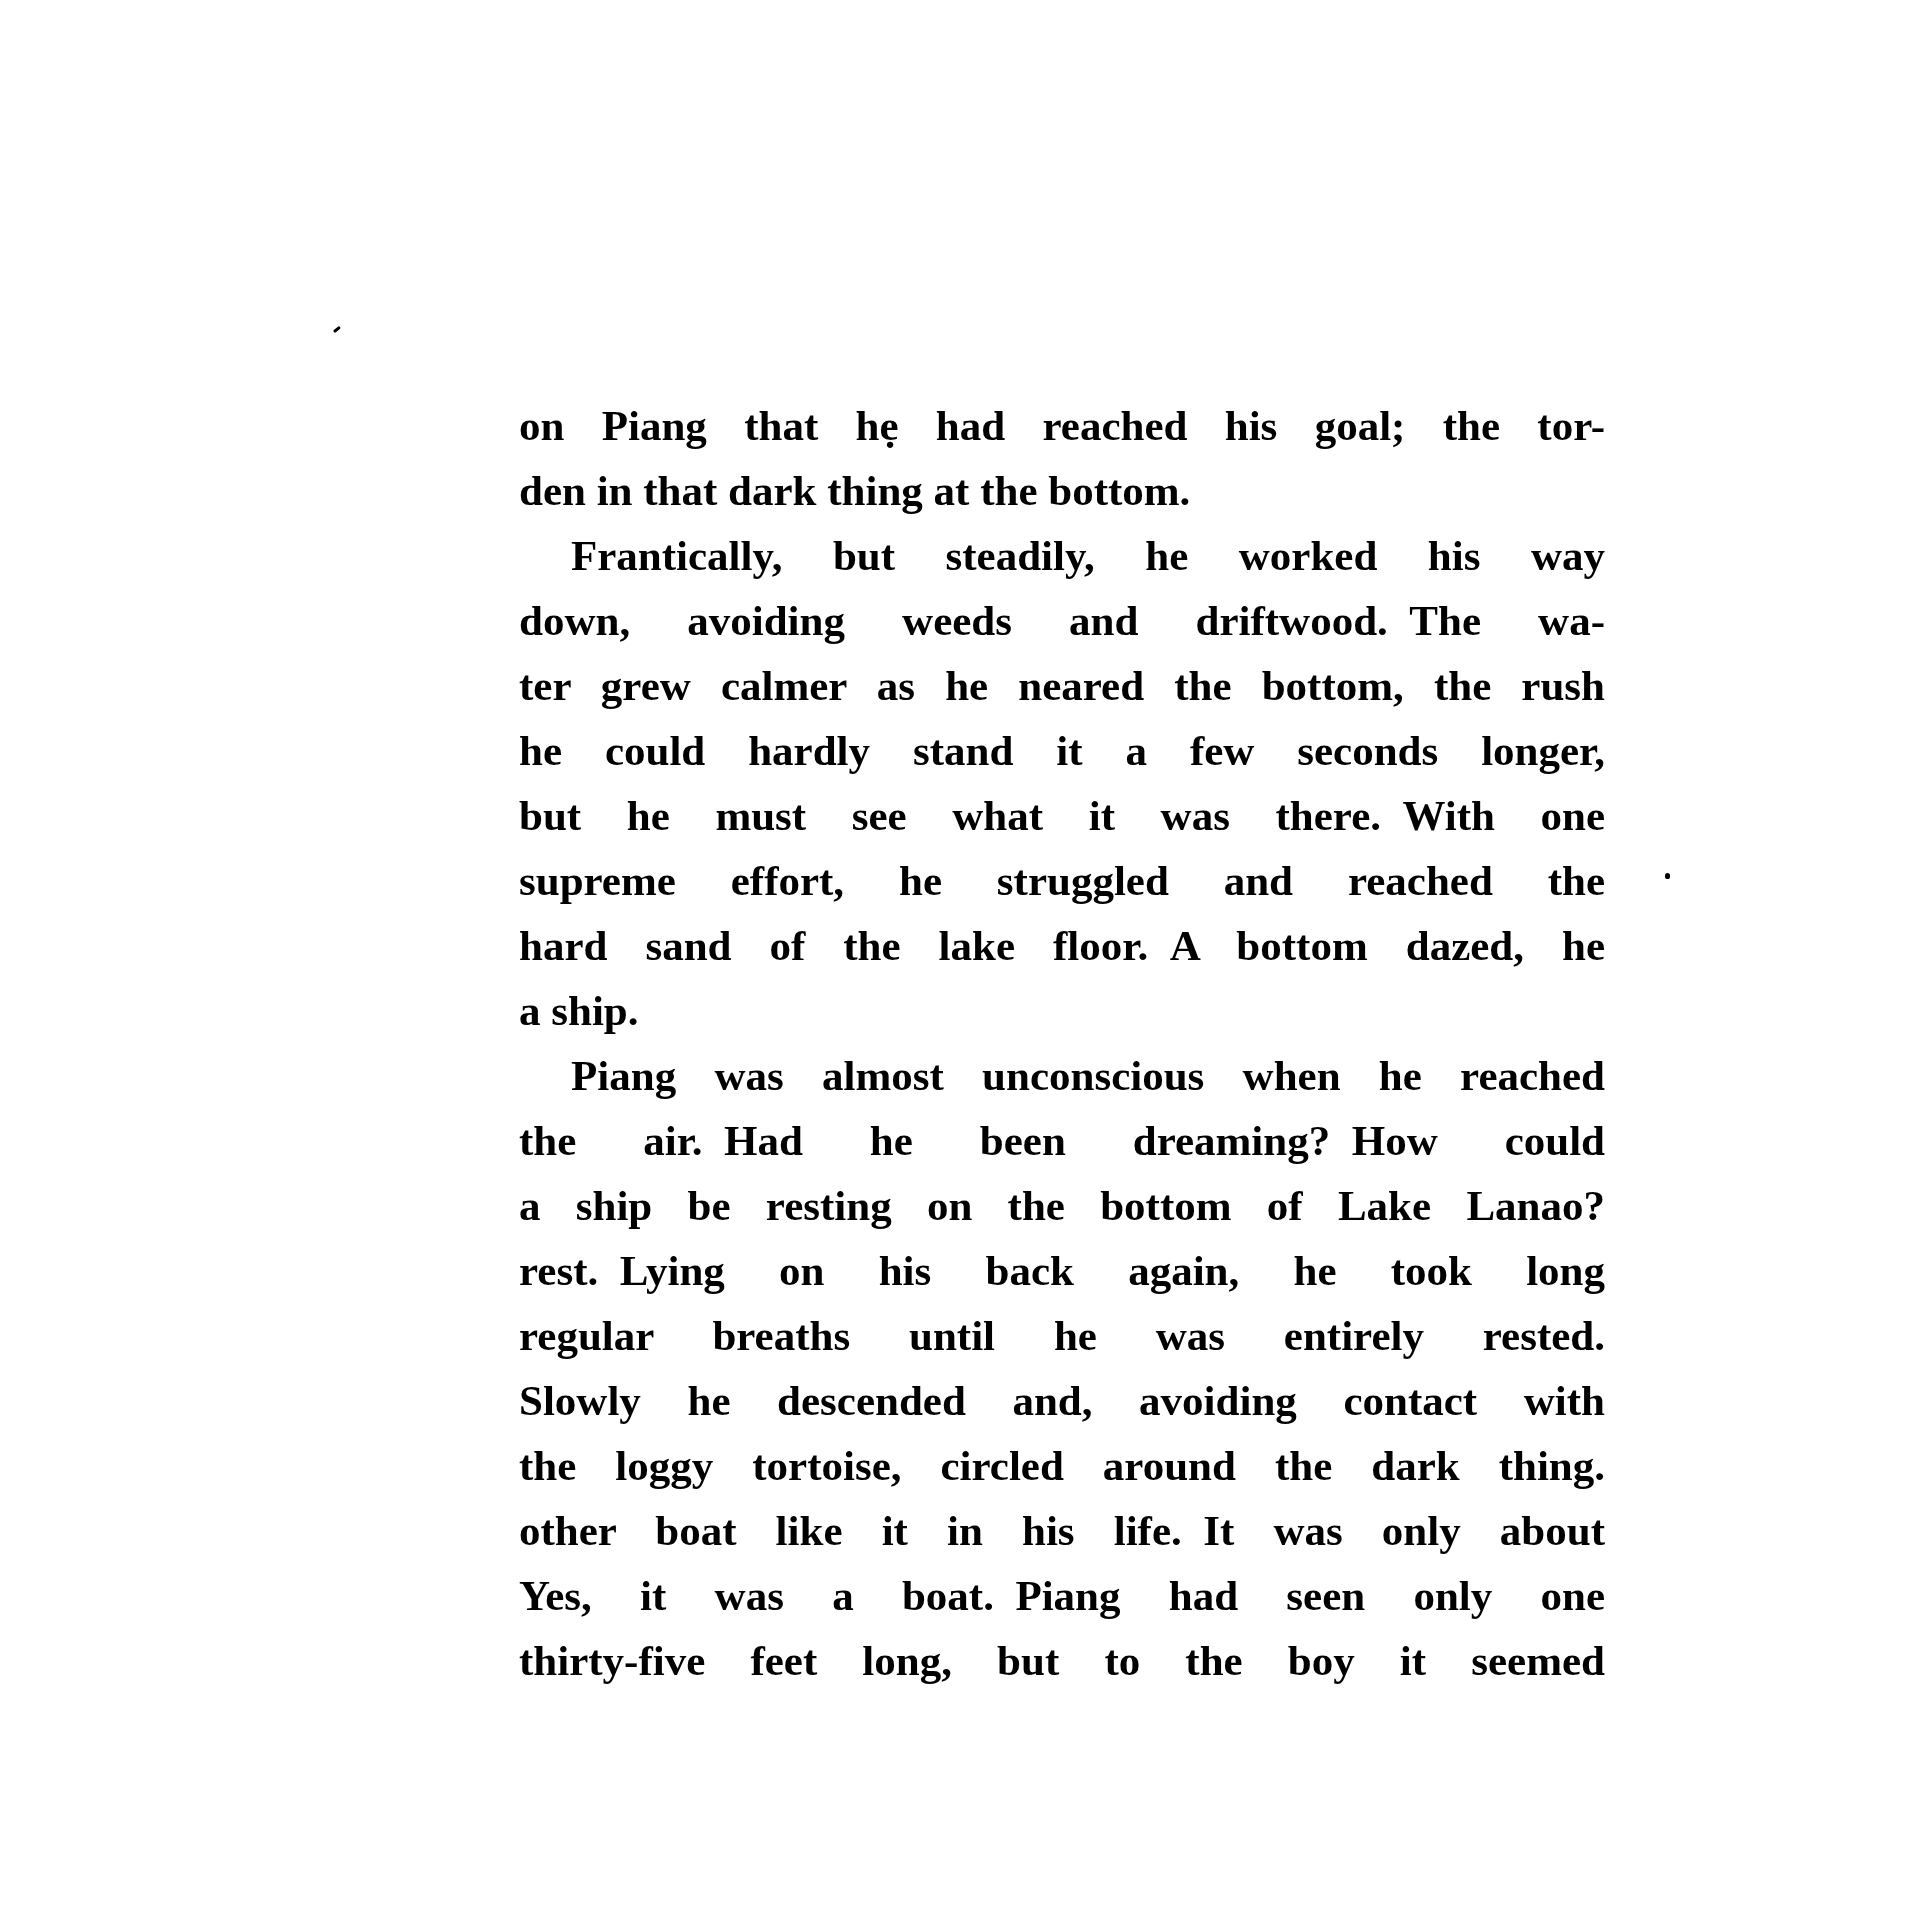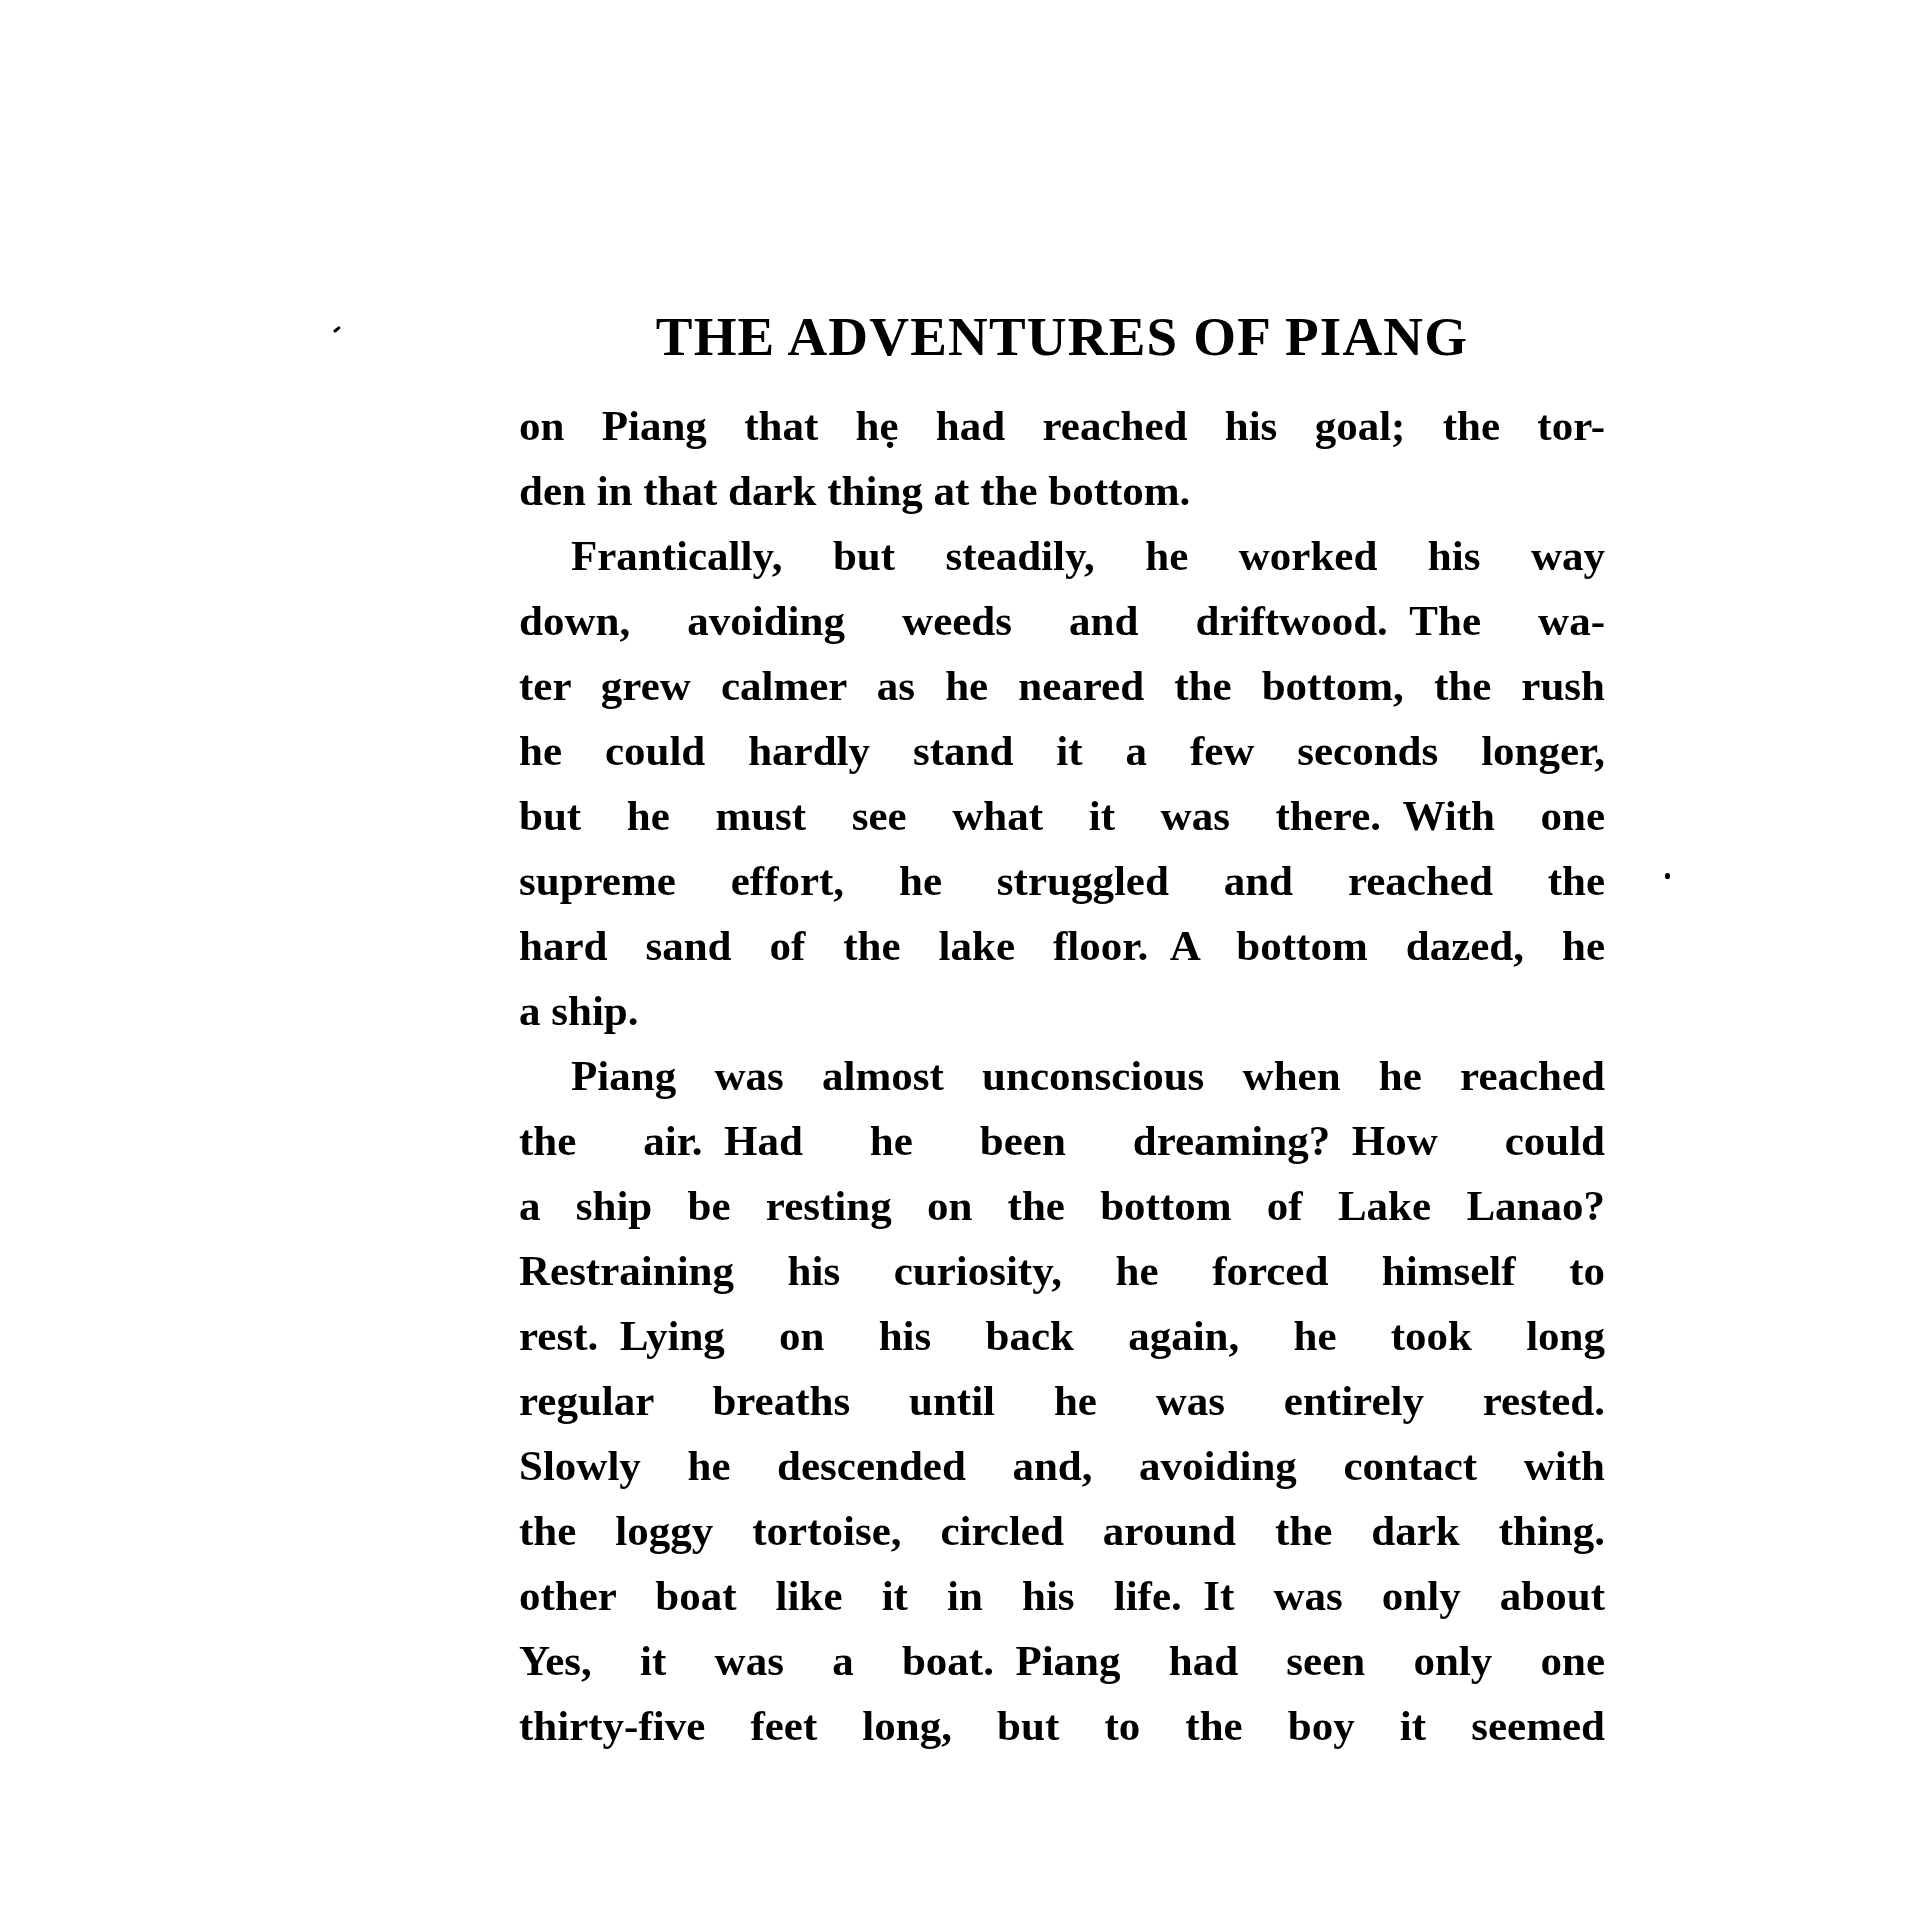--- a/index.html
+++ b/index.html
@@ -66,37 +66,35 @@
   }
 </style>
 </head>
 <body>
 
 <div id="scan-page">
 
   <div id="speck-a" class="ink-speck"></div>
   <div id="speck-b" class="ink-speck"></div>
 
-  <div id="page-title">THE ADVENTURES OF PIANG</div>
 
   <div id="body-text">
       <div class="text-line">on Piang that hẹ had reached his goal; the tor-</div>
       <div class="text-line para-end">den in that dark thing at the bottom.</div>
       <div class="text-line indent">Frantically, but steadily, he worked his way</div>
       <div class="text-line">down, avoiding weeds and driftwood. The wa-</div>
       <div class="text-line">ter grew calmer as he neared the bottom, the rush</div>
       <div class="text-line">he could hardly stand it a few seconds longer,</div>
       <div class="text-line">but he must see what it was there. With one</div>
       <div class="text-line">supreme effort, he struggled and reached the</div>
       <div class="text-line">hard sand of the lake floor. A bottom dazed, he</div>
       <div class="text-line para-end">a ship.</div>
       <div class="text-line indent">Piang was almost unconscious when he reached</div>
       <div class="text-line">the air. Had he been dreaming? How could</div>
       <div class="text-line">a ship be resting on the bottom of Lake Lanao?</div>
-      <div class="text-line">Restraining his curiosity, he forced himself to</div>
       <div class="text-line">rest. Lying on his back again, he took long</div>
       <div class="text-line">regular breaths until he was entirely rested.</div>
       <div class="text-line">Slowly he descended and, avoiding contact with</div>
       <div class="text-line">the loggy tortoise, circled around the dark thing.</div>
       <div class="text-line">other boat like it in his life. It was only about</div>
       <div class="text-line">Yes, it was a boat. Piang had seen only one</div>
       <div class="text-line">thirty-five feet long, but to the boy it seemed</div>
     </div>
 
 </div>

